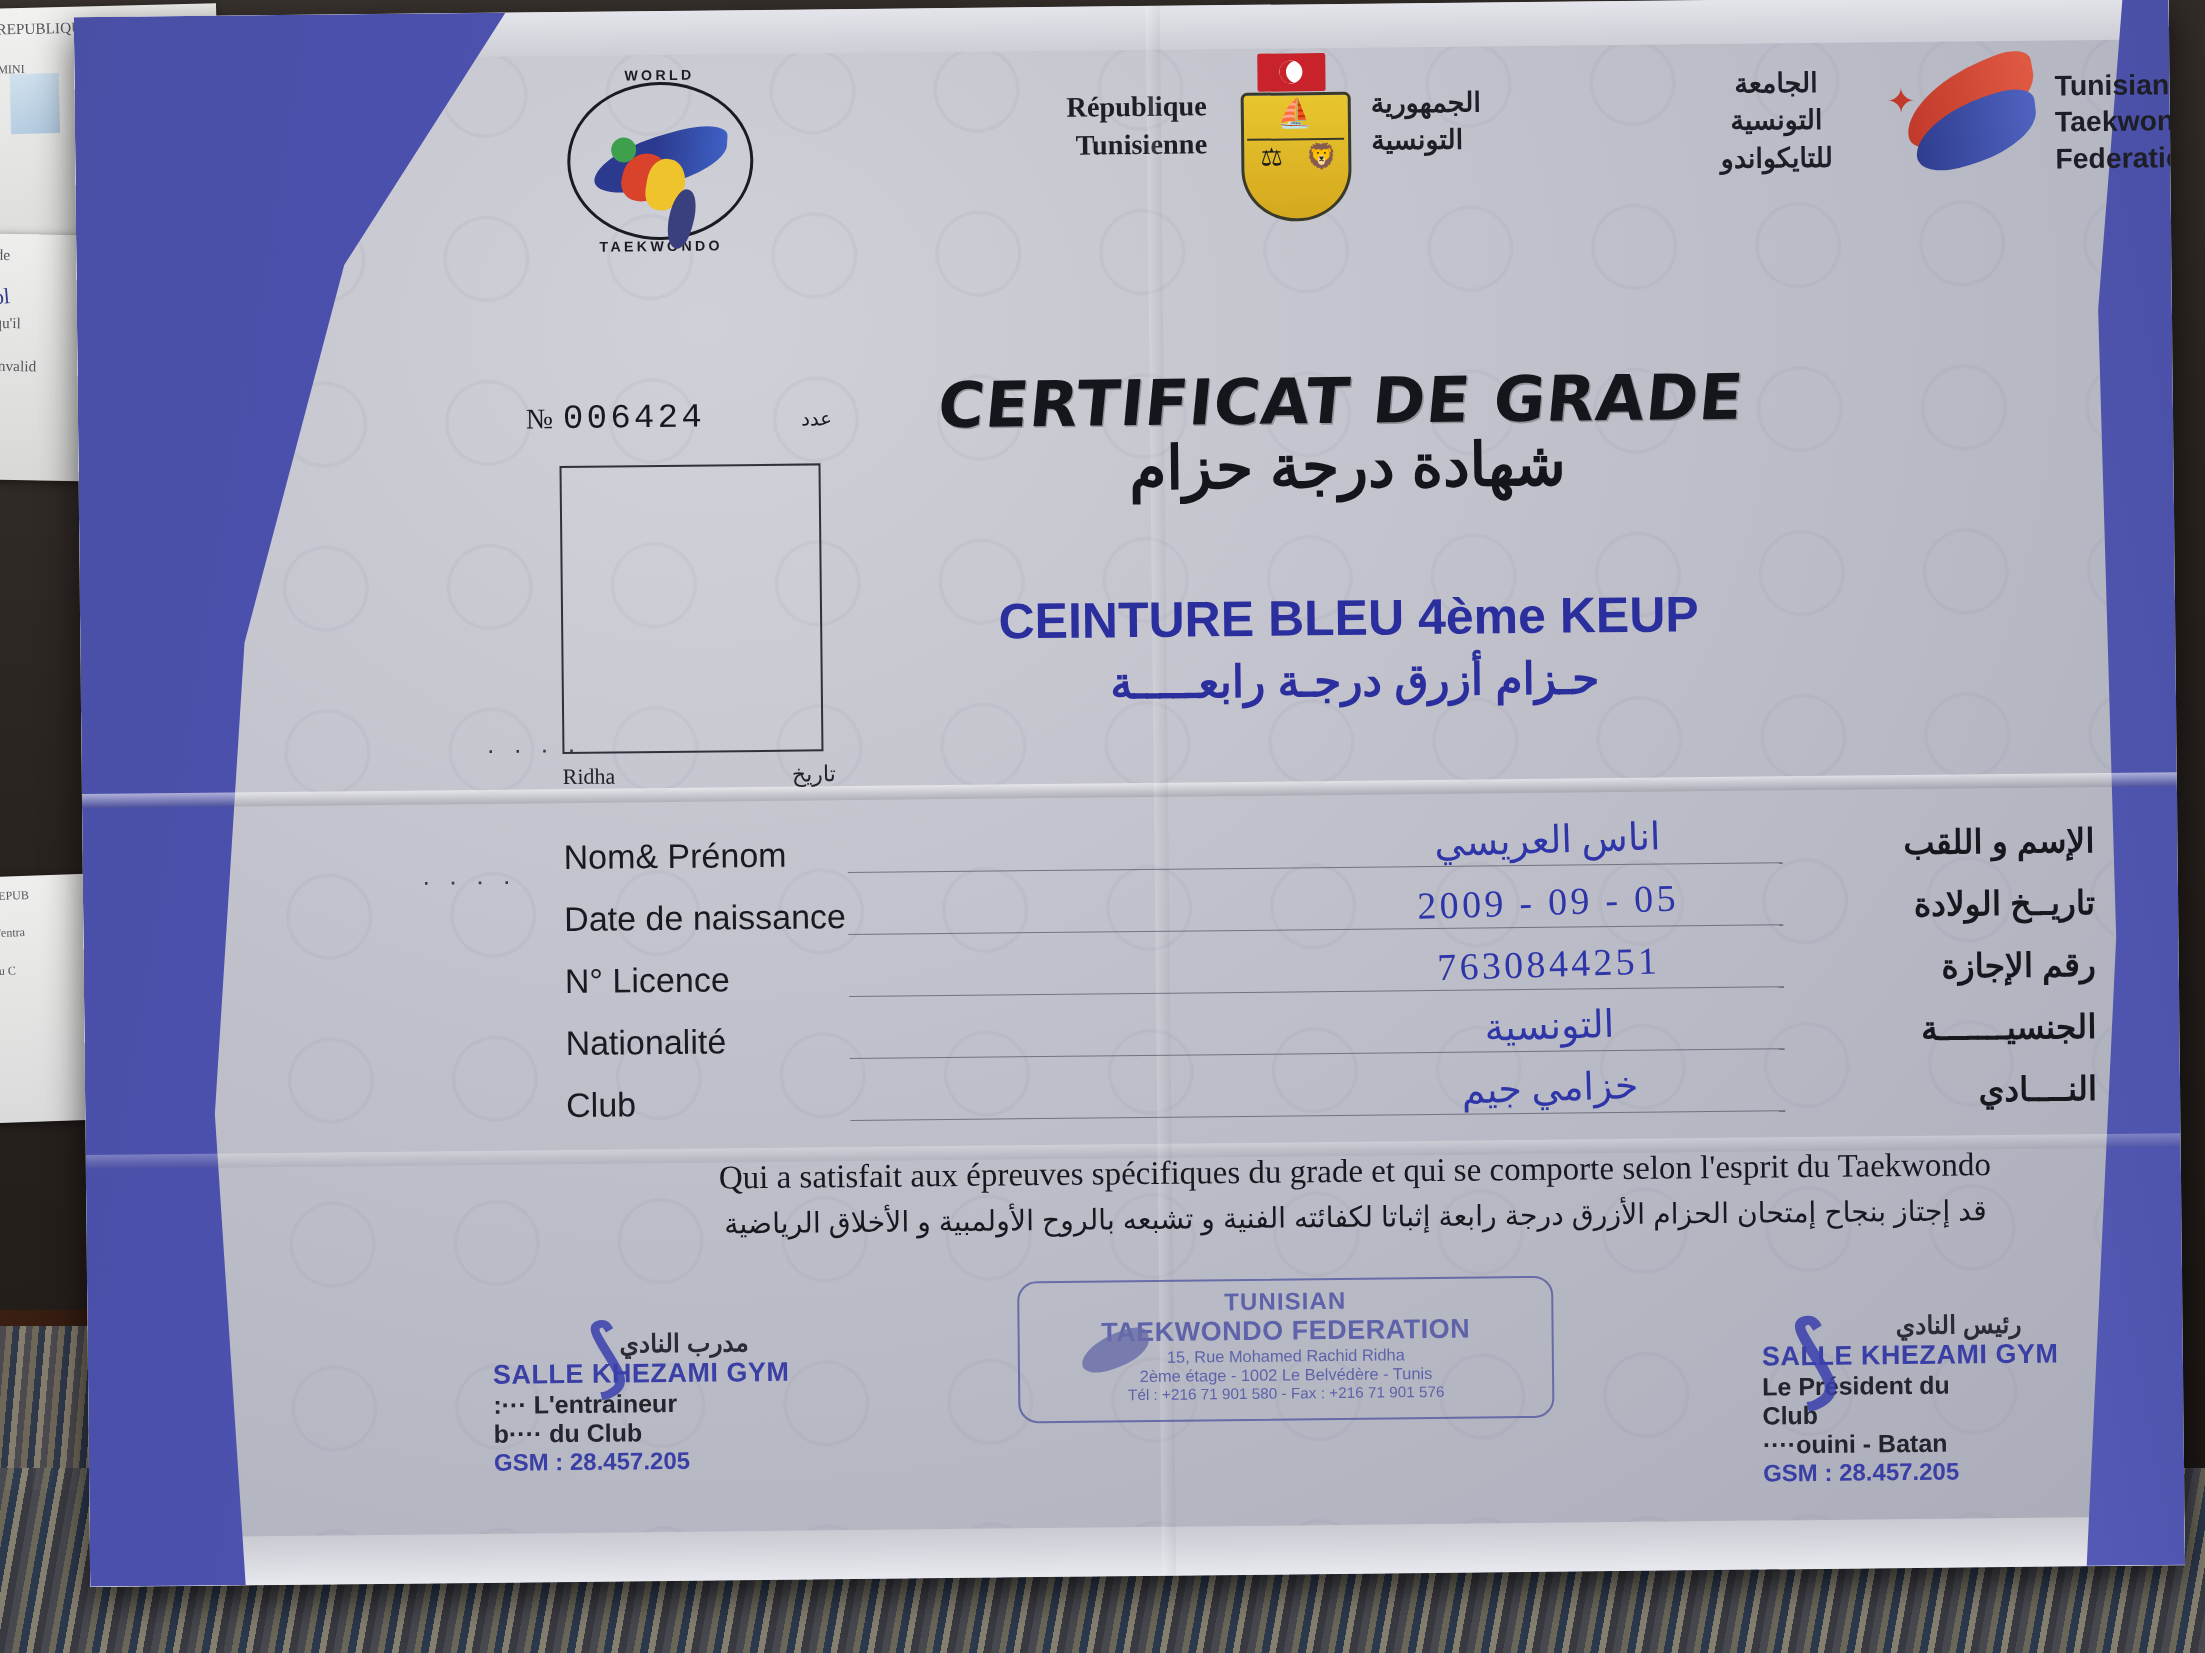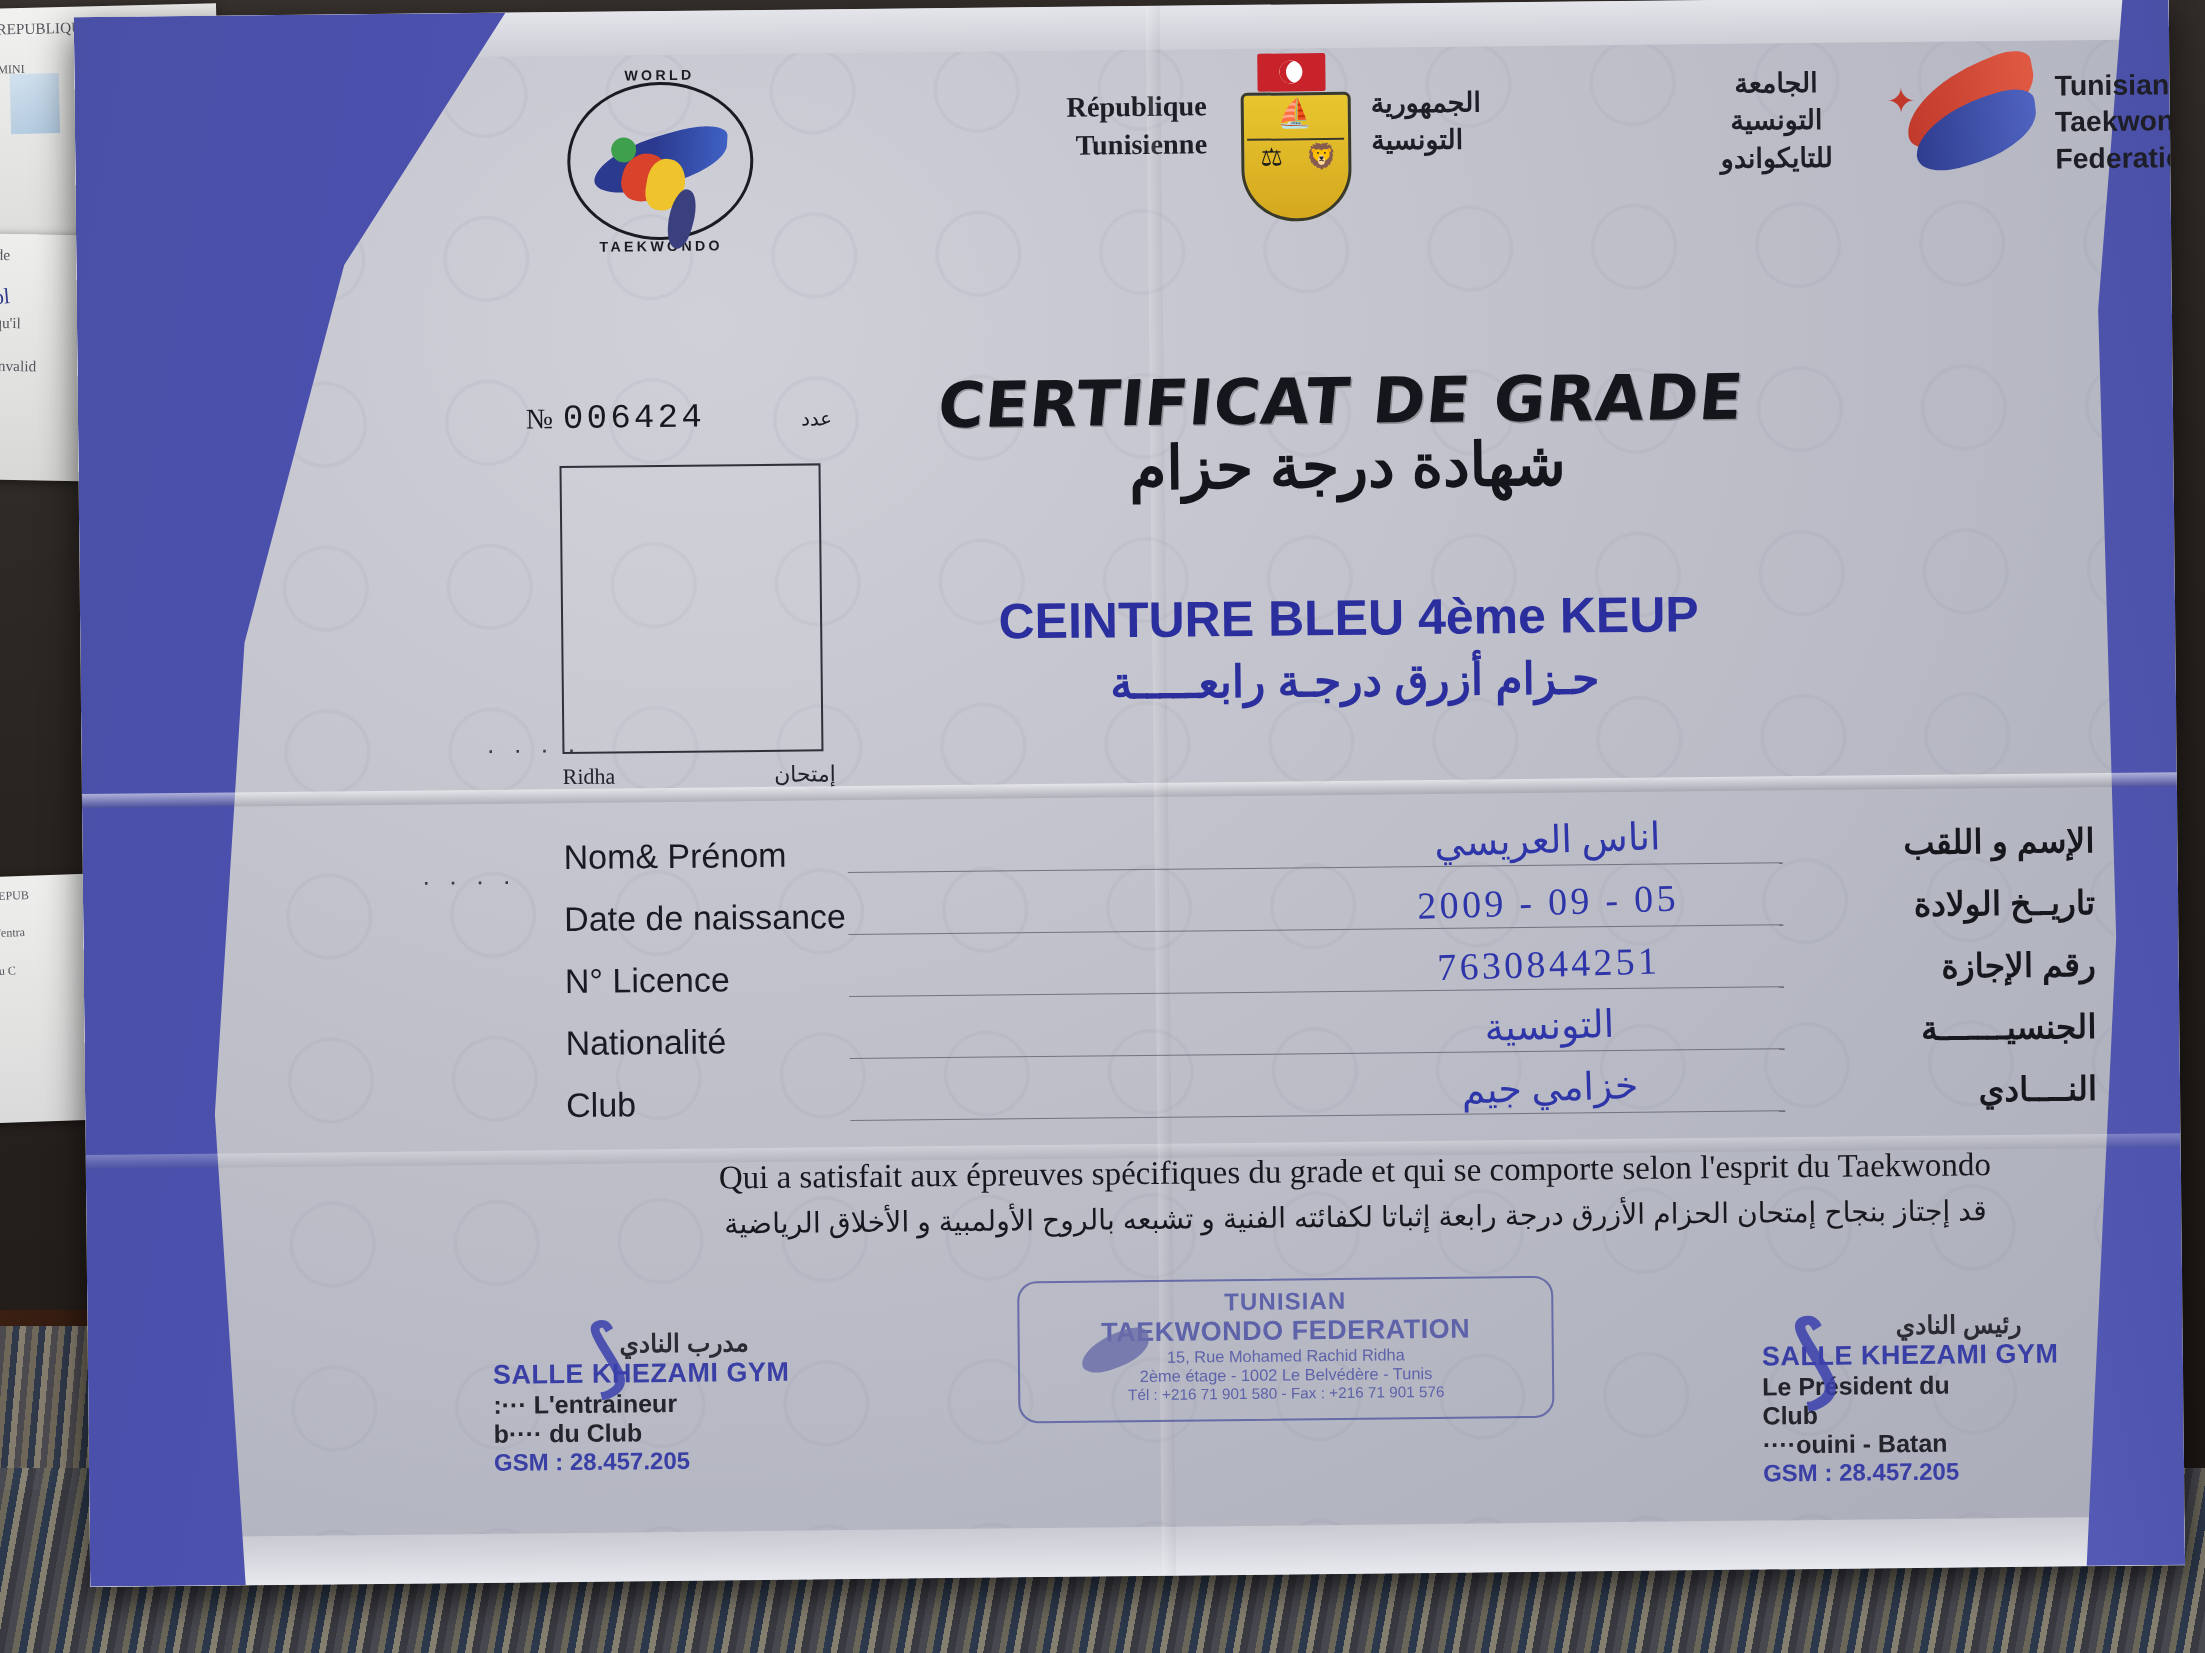--- a/index.html
+++ b/index.html
@@ -651,21 +651,21 @@
 
     <div class="num-row">
       <span class="num-symbol">№</span>
       <span class="num-value">006424</span>
       <span class="num-ar">عدد</span>
     </div>
 
     <div class="photo-box"></div>
     <div class="date-row">
       <span>Ridha</span>
-      <span>إمتحان</span>
+      <span>تاريخ</span>
     </div>
     <div class="dots-left">· · · ·</div>
     <div class="dots-left2">· · · ·</div>
 
     <div class="title-fr">CERTIFICAT DE GRADE</div>
     <div class="title-ar">شهادة درجة حزام</div>
     <div class="belt-fr">CEINTURE BLEU 4ème KEUP</div>
     <div class="belt-ar">حـزام أزرق درجـة رابعـــــة</div>
 
     <div class="fields">

